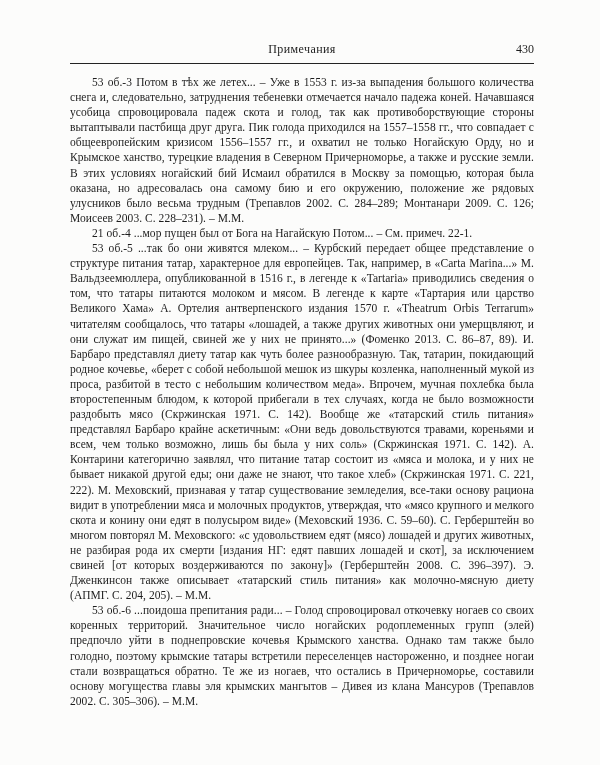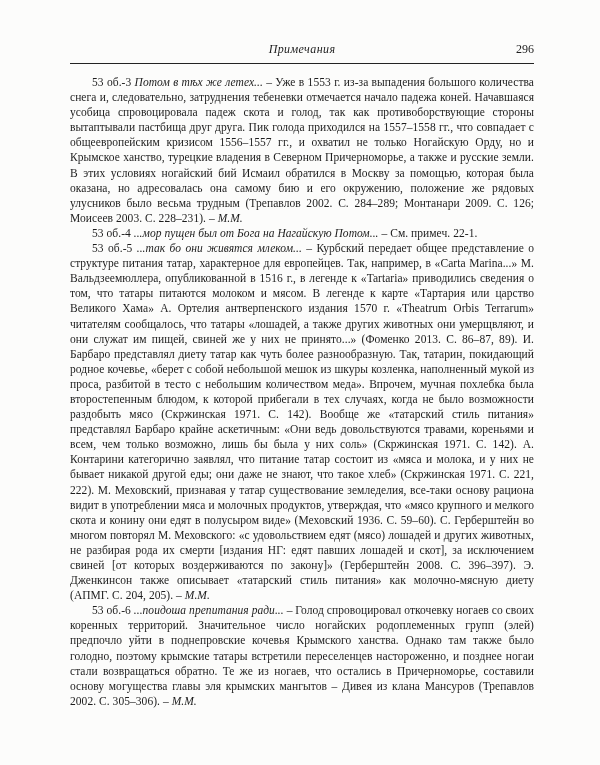--- a/index.html
+++ b/index.html
@@ -19,21 +19,20 @@
     position: relative;
     overflow: hidden;
   }
   .page-header {
     position: relative;
     text-align: center;
     font-size: 12px;
     height: 17px;
   }
   .running-title {
-    font-style: italic;
     letter-spacing: 0.4px;
   }
   .page-number {
     position: absolute;
     right: 0;
     top: 0;
     font-style: normal;
   }
   .header-rule {
     border: 0;
@@ -45,40 +44,39 @@
     font-size: 11.5px;
     line-height: 15.1px;
     text-align: justify;
     letter-spacing: 0.05px;
   }
   .note {
     margin: 0;
     text-indent: 22px;
   }
   .quote, .sig {
-    font-style: italic;
   }
 </style>
 </head>
 <body>
 
 <div class="page">
 
   <header class="page-header">
     <span class="running-title">Примечания</span>
-    <span class="page-number">296</span>
+    <span class="page-number">430</span>
   </header>
 
   <div class="header-rule"></div>
 
   <main class="text-block">
 
     <p class="note"><span class="ref">53 об.-3 </span><span class="quote">Потом в тѣх же летех...</span><span class="body"> – Уже в 1553 г. из-за выпадения большого количества снега и, следовательно, затруднения тебеневки отмечается начало падежа коней. Начавшаяся усобица спровоцировала падеж скота и голод, так как противоборствующие стороны вытаптывали пастбища друг друга. Пик голода приходился на 1557–1558 гг., что совпадает с общеевропейским кризисом 1556–1557 гг., и охватил не только Ногайскую Орду, но и Крымское ханство, турецкие владения в Северном Причерноморье, а также и русские земли. В этих условиях ногайский бий Исмаил обратился в Москву за помощью, которая была оказана, но адресовалась она самому бию и его окружению, положение же рядовых улусников было весьма трудным (Трепавлов 2002. С. 284–289; Монтанари 2009. С. 126; Моисеев 2003. С. 228–231). – </span><span class="sig">М.М.</span></p>
 
-    <p class="note"><span class="ref">53 об.-4 </span><span class="quote">...мор пущен был от Бога на Нагайскую Потом...</span><span class="body"> – См. примеч. 22-1.</span><span class="sig"></span></p>
+    <p class="note"><span class="ref">21 об.-4 </span><span class="quote">...мор пущен был от Бога на Нагайскую Потом...</span><span class="body"> – См. примеч. 22-1.</span><span class="sig"></span></p>
 
     <p class="note"><span class="ref">53 об.-5 </span><span class="quote">...так бо они живятся млеком...</span><span class="body"> – Курбский передает общее представление о структуре питания татар, характерное для европейцев. Так, например, в «Carta Marina...» М. Вальдзеемюллера, опубликованной в 1516 г., в легенде к «Tartaria» приводились сведения о том, что татары питаются молоком и мясом. В легенде к карте «Тартария или царство Великого Хама» А. Ортелия антверпенского издания 1570 г. «Theatrum Orbis Terrarum» читателям сообщалось, что татары «лошадей, а также других животных они умерщвляют, и они служат им пищей, свиней же у них не принято...» (Фоменко 2013. С. 86–87, 89). И. Барбаро представлял диету татар как чуть более разнообразную. Так, татарин, покидающий родное кочевье, «берет с собой небольшой мешок из шкуры козленка, наполненный мукой из проса, разбитой в тесто с небольшим количеством меда». Впрочем, мучная похлебка была второстепенным блюдом, к которой прибегали в тех случаях, когда не было возможности раздобыть мясо (Скржинская 1971. С. 142). Вообще же «татарский стиль питания» представлял Барбаро крайне аскетичным: «Они ведь довольствуются травами, кореньями и всем, чем только возможно, лишь бы была у них соль» (Скржинская 1971. С. 142). А. Контарини категорично заявлял, что питание татар состоит из «мяса и молока, и у них не бывает никакой другой еды; они даже не знают, что такое хлеб» (Скржинская 1971. С. 221, 222). М. Меховский, признавая у татар существование земледелия, все-таки основу рациона видит в употреблении мяса и молочных продуктов, утверждая, что «мясо крупного и мелкого скота и конину они едят в полусыром виде» (Меховский 1936. С. 59–60). С. Герберштейн во многом повторял М. Меховского: «с удовольствием едят (мясо) лошадей и других животных, не разбирая рода их смерти [издания НГ: едят павших лошадей и скот], за исключением свиней [от которых воздерживаются по закону]» (Герберштейн 2008. С. 396–397). Э. Дженкинсон также описывает «татарский стиль питания» как молочно-мясную диету (АПМГ. С. 204, 205). – </span><span class="sig">М.М.</span></p>
 
     <p class="note"><span class="ref">53 об.-6 </span><span class="quote">...поидоша препитания ради...</span><span class="body"> – Голод спровоцировал откочевку ногаев со своих коренных территорий. Значительное число ногайских родоплеменных групп (элей) предпочло уйти в поднепровские кочевья Крымского ханства. Однако там также было голодно, поэтому крымские татары встретили переселенцев настороженно, и позднее ногаи стали возвращаться обратно. Те же из ногаев, что остались в Причерноморье, составили основу могущества главы эля крымских мангытов – Дивея из клана Мансуров (Трепавлов 2002. С. 305–306). – </span><span class="sig">М.М.</span></p>
 
   </main>
 
 </div>
 
 </body></html>

